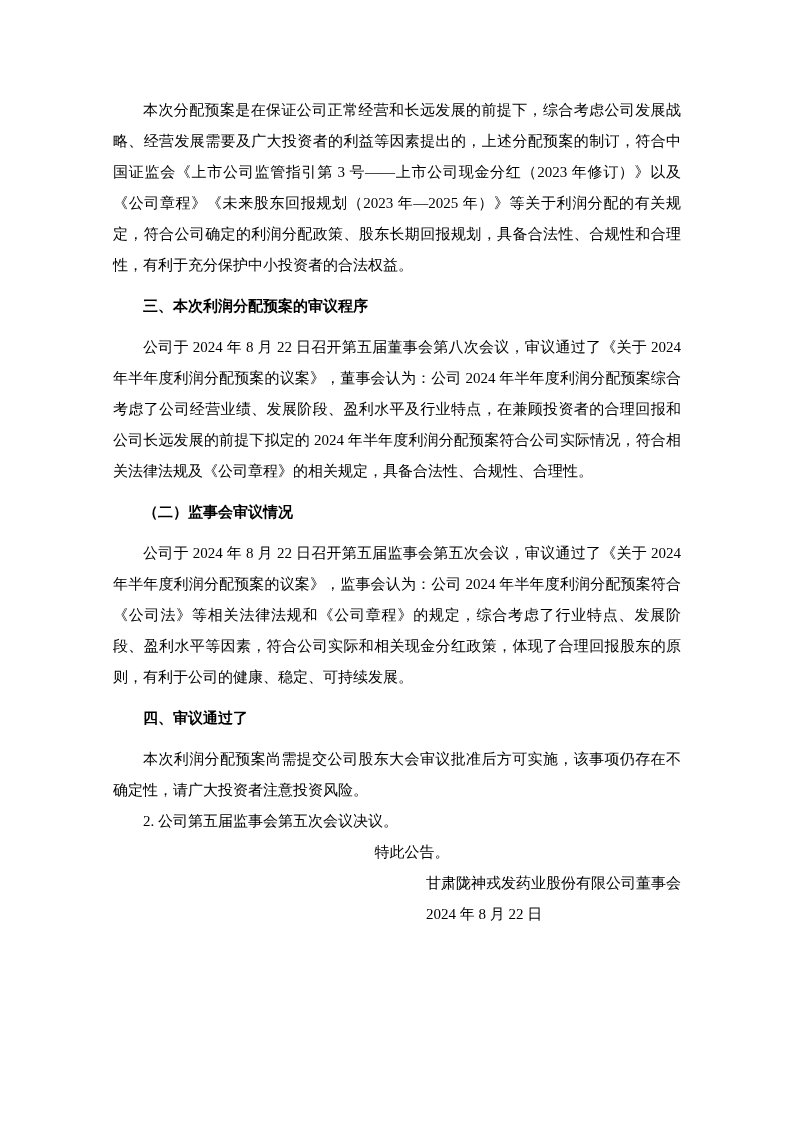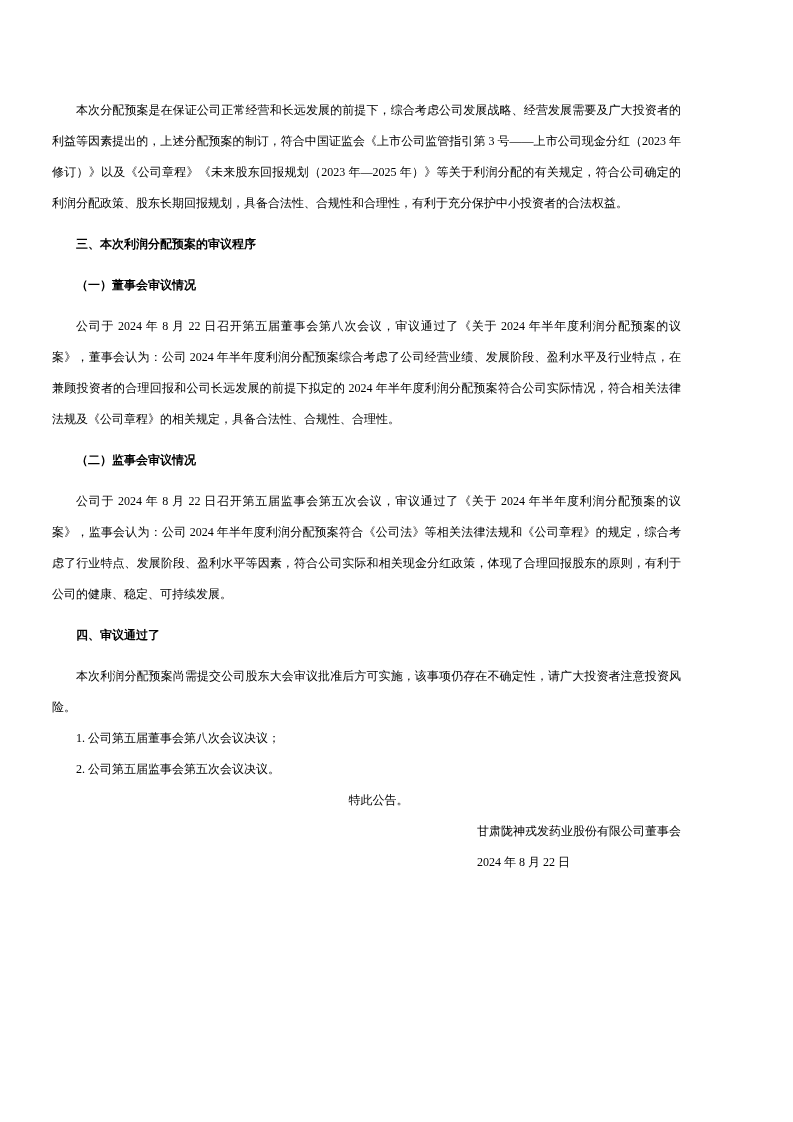--- a/index.html
+++ b/index.html
@@ -6,23 +6,23 @@
     margin: 0;
     padding: 0;
     background: #ffffff;
   }
   .page {
     position: relative;
     width: 793px;
     height: 1122px;
     background: #ffffff;
     box-sizing: border-box;
-    padding: 95px 112px 0 52px;
+    padding: 95px 112px 0 113px;
     font-family: "Liberation Serif", "DejaVu Serif", serif;
-    font-size: 12px;
+    font-size: 15px;
     line-height: 31px;
     color: #000000;
     overflow: hidden;
   }
   .para {
     margin: 0;
     text-align: justify;
     text-justify: inter-ideograph;
     text-indent: 2em;
   }
@@ -53,27 +53,25 @@
     white-space: nowrap;
   }
 </style>
 </head>
 <body>
 
 <div class="page">
   <div id="doc-body">
       <div class="para">本次分配预案是在保证公司正常经营和长远发展的前提下，综合考虑公司发展战略、经营发展需要及广大投资者的利益等因素提出的，上述分配预案的制订，符合中国证监会《上市公司监管指引第 3 号——上市公司现金分红（2023 年修订）》以及《公司章程》《未来股东回报规划（2023 年—2025 年）》等关于利润分配的有关规定，符合公司确定的利润分配政策、股东长期回报规划，具备合法性、合规性和合理性，有利于充分保护中小投资者的合法权益。</div>
       <div class="heading">三、本次利润分配预案的审议程序</div>
-      <div class="heading">（一）董事会审议情况</div>
       <div class="para">公司于 2024 年 8 月 22 日召开第五届董事会第八次会议，审议通过了《关于 2024 年半年度利润分配预案的议案》，董事会认为：公司 2024 年半年度利润分配预案综合考虑了公司经营业绩、发展阶段、盈利水平及行业特点，在兼顾投资者的合理回报和公司长远发展的前提下拟定的 2024 年半年度利润分配预案符合公司实际情况，符合相关法律法规及《公司章程》的相关规定，具备合法性、合规性、合理性。</div>
       <div class="heading">（二）监事会审议情况</div>
       <div class="para">公司于 2024 年 8 月 22 日召开第五届监事会第五次会议，审议通过了《关于 2024 年半年度利润分配预案的议案》，监事会认为：公司 2024 年半年度利润分配预案符合《公司法》等相关法律法规和《公司章程》的规定，综合考虑了行业特点、发展阶段、盈利水平等因素，符合公司实际和相关现金分红政策，体现了合理回报股东的原则，有利于公司的健康、稳定、可持续发展。</div>
       <div class="heading">四、审议通过了</div>
       <div class="para">本次利润分配预案尚需提交公司股东大会审议批准后方可实施，该事项仍存在不确定性，请广大投资者注意投资风险。</div>
-      <div class="list-item">1. 公司第五届董事会第八次会议决议；</div>
       <div class="list-item">2. 公司第五届监事会第五次会议决议。</div>
       <div class="closing">特此公告。</div>
     </div>
   <div class="signature">
     <div class="signature-company">甘肃陇神戎发药业股份有限公司董事会</div>
     <div class="signature-date">2024 年 8 月 22 日</div>
   </div>
 </div>
 
 </body></html>

